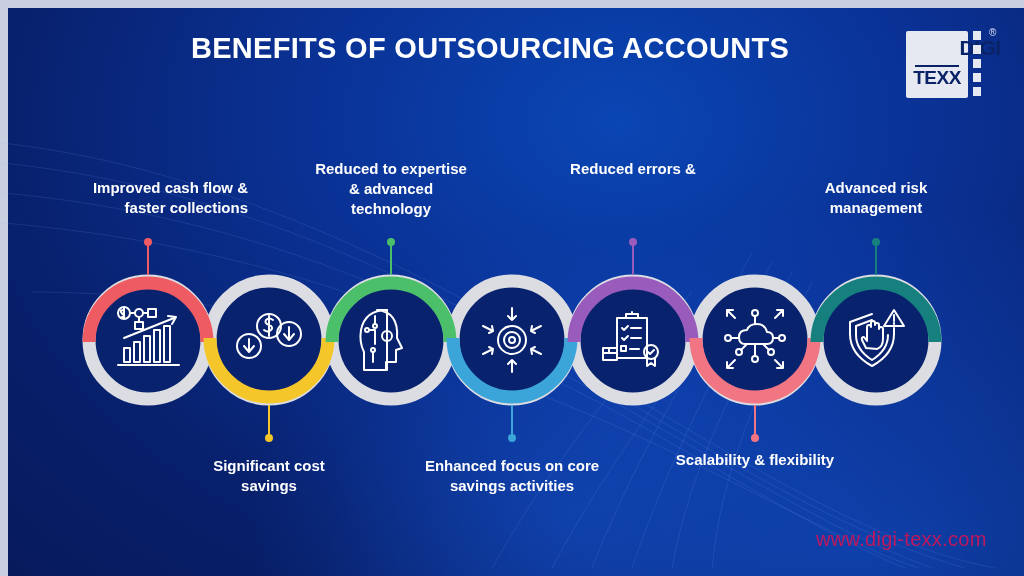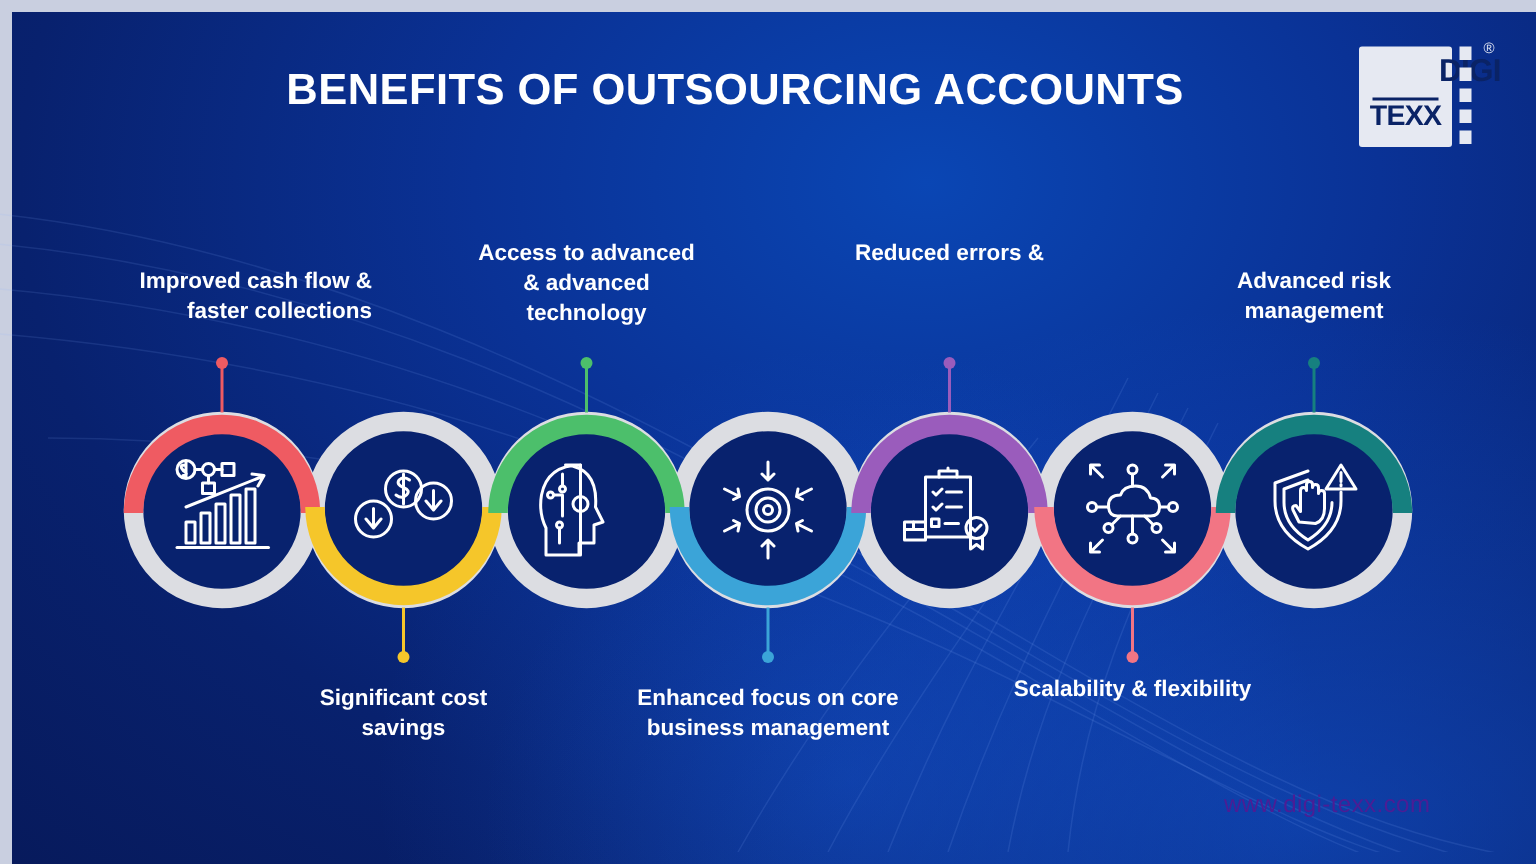--- a/index.html
+++ b/index.html
@@ -15,21 +15,21 @@
   }
   .frame .glow {
     position: absolute; left: 0; top: 0; width: 100%; height: 100%;
     background: radial-gradient(ellipse at 85% 95%, rgba(20,90,220,0.55) 0%, rgba(20,90,220,0) 45%),
                 radial-gradient(ellipse at 55% 90%, rgba(25,95,225,0.35) 0%, rgba(25,95,225,0) 40%);
   }
   svg.bg { position: absolute; left: -8px; top: -8px; }
   .title {
     position: absolute; left: 120px; width: 740px; top: 30px;
     text-align: center; color: #ffffff; font-weight: bold;
-    font-size: 29px; line-height: 37px; letter-spacing: 0.3px; margin-top: 12px;
+    font-size: 29px; line-height: 37px; letter-spacing: 0.3px;
   }
   .logo {
     position: absolute; left: 897px; top: 21px; width: 84px; height: 78px;
   }
   .logo .box {
     position: absolute; left: 9px; top: 10px; width: 62px; height: 67px;
     background: #e6e9f2; border-radius: 2px;
   }
   .logo .l1, .logo .l2 {
     position: absolute; left: 0; width: 62px; text-align: center;
@@ -39,21 +39,21 @@
   .logo .l1 { top: 5px; padding-left: 43px; }
   .logo .l2 { top: 36px; font-size: 19px; }
   .logo .bar { position: absolute; left: 9px; top: 34px; width: 44px; height: 2px; background: #0a2366; }
   .logo .sq { position: absolute; left: 76px; width: 8px; height: 9px; background: #e6e9f2; }
   .logo .reg { position: absolute; left: 92px; top: 6px; font-size: 10px; color: #dfe4f2; }
   .label {
     position: absolute; width: 200px; text-align: center; color: #ffffff;
     font-weight: bold; font-size: 15px; line-height: 20px;
   }
   .url {
-    position: absolute; left: 816px; top: 528px; color: #4c1d95; font-size: 16px; letter-spacing: 0.3px; text-align: center;
+    position: absolute; left: 816px; top: 528px; color: #be185d; font-size: 20px; letter-spacing: 0.3px; text-align: center;
   }
   svg.diagram { position: absolute; left: 0; top: 0; }
 </style>
 </head>
 <body>
 
 <div class="frame">
   <div class="glow"></div>
 </div>
 
@@ -93,27 +93,27 @@
 
 <div class="label" style="left:48px; top:178px;text-align:right;">
   <div>Improved cash flow &amp;</div>
     <div>faster collections</div>
 </div>
 <div class="label" style="left:169px; top:456px;">
   <div>Significant cost</div>
     <div>savings</div>
 </div>
 <div class="label" style="left:291px; top:159px;">
-  <div>Access to advanced</div>
+  <div>Reduced to expertise</div>
     <div>&amp; advanced</div>
     <div>technology</div>
 </div>
 <div class="label" style="left:412px; top:456px; width:214px; margin-left:-7px;">
   <div>Enhanced focus on core</div>
-    <div>business management</div>
+    <div>savings activities</div>
 </div>
 <div class="label" style="left:533px; top:159px;text-align:center;">
   <div>Reduced errors &amp;</div>
 </div>
 <div class="label" style="left:645px; top:450px; width:220px;">
   <div>Scalability &amp; flexibility</div>
 </div>
 <div class="label" style="left:776px; top:178px;">
   <div>Advanced risk</div>
     <div>management</div>

